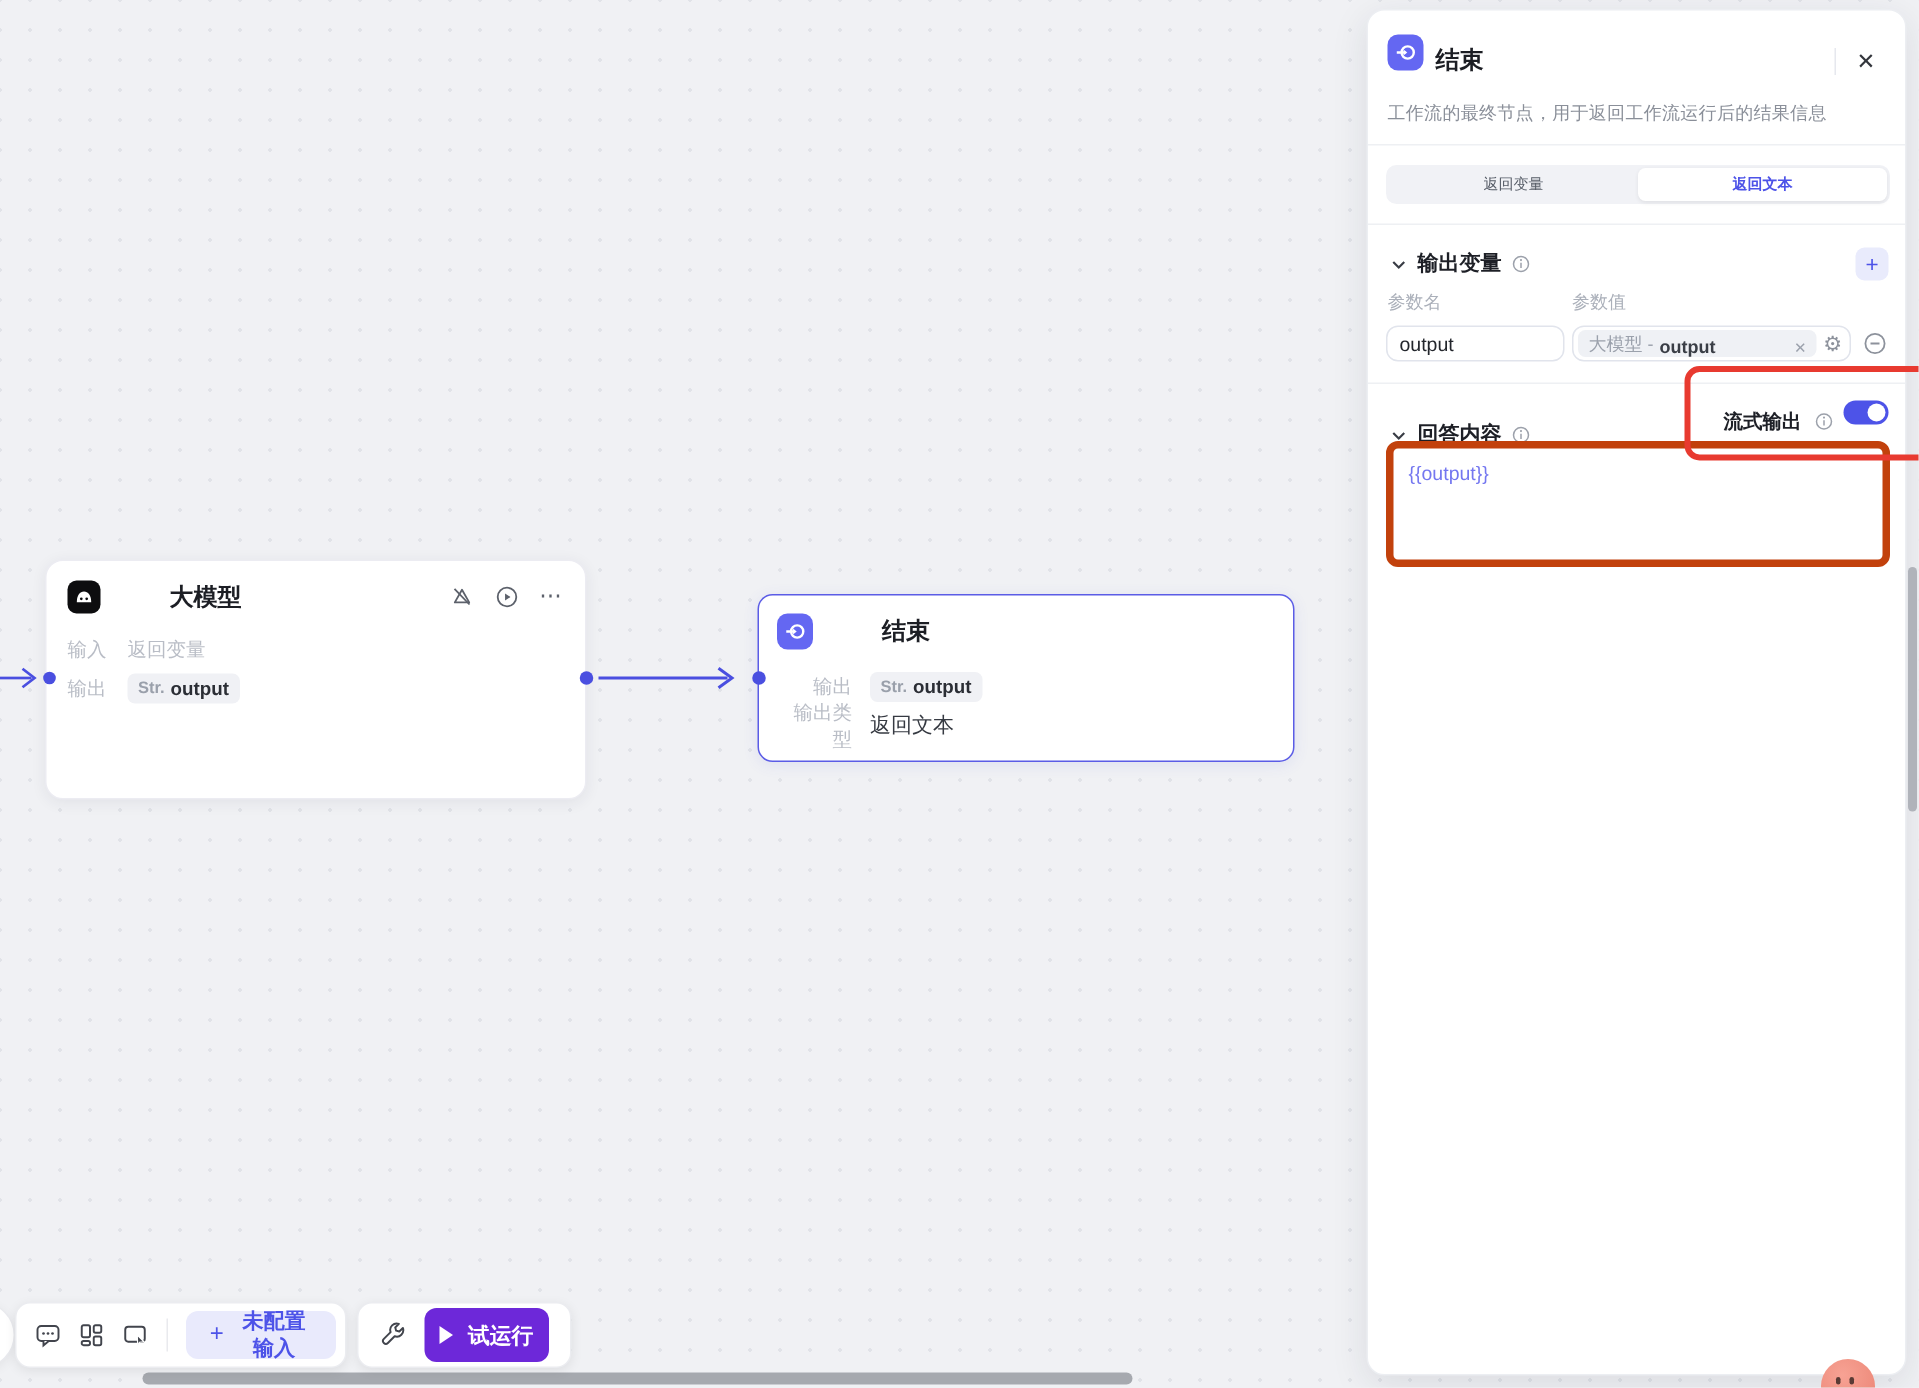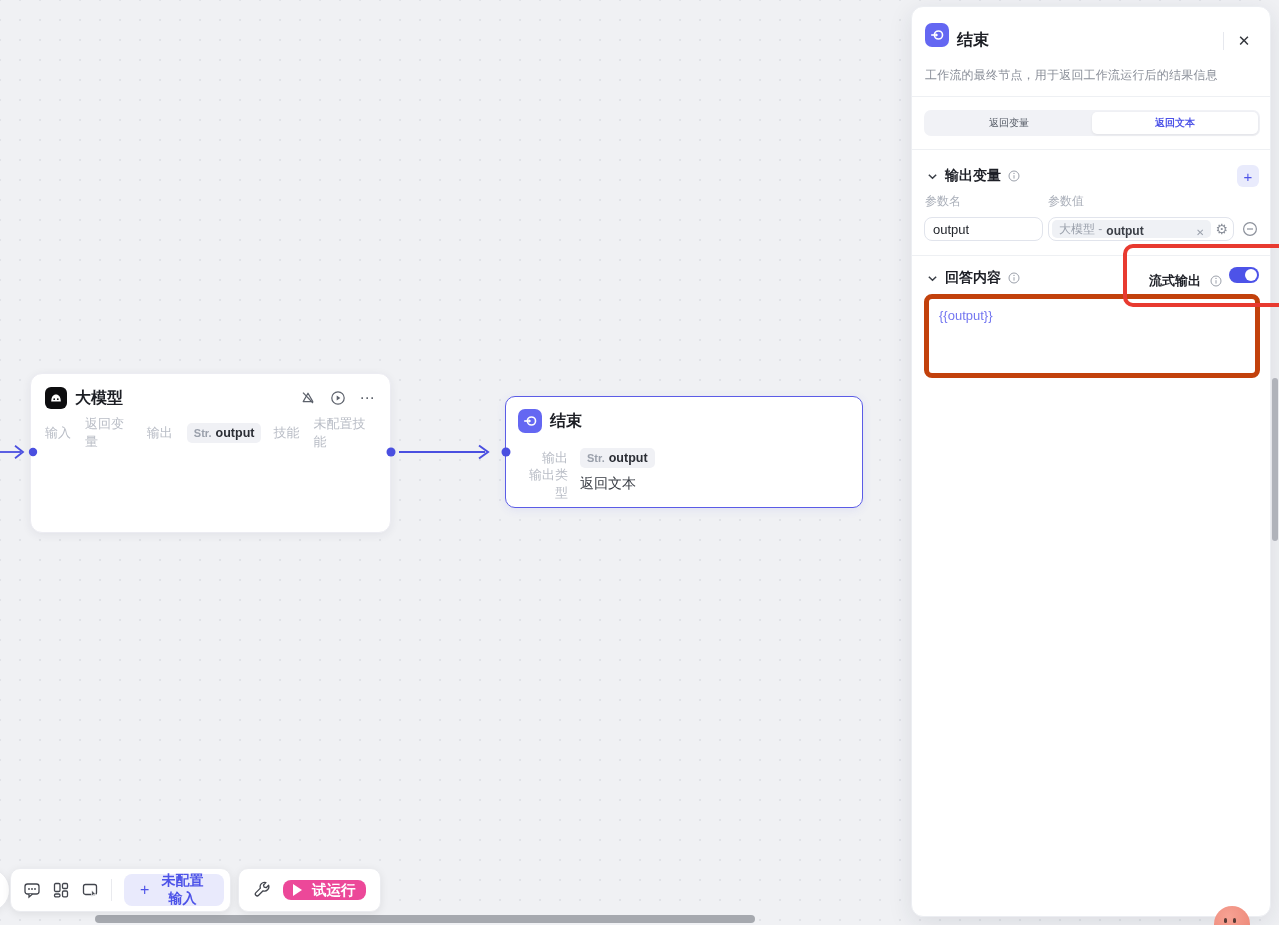--- a/index.html
+++ b/index.html
@@ -26,37 +26,37 @@
     border-radius:12px; border:1px solid #ececf2;
     box-shadow:0 2px 10px rgba(40,45,70,.07);
     padding:10px 14px 0 14px;
   }
   .node-end {
     left:505px; top:396px; width:358px; height:112px;
     border-radius:10px; border:1.5px solid #5b5ce6;
     box-shadow:0 2px 10px rgba(80,85,230,.10);
     padding:10px 14px 0 12px;
   }
-  .node-head { display:flex; align-items:center; height:28px; }
+  .node-head { display:flex; align-items:center; height:28px;gap:38px; }
   .llm-icon {
     width:22px; height:22px; border-radius:6px; background:#0d0d0f;
     display:flex; align-items:center; justify-content:center; flex:0 0 auto;
   }
   .end-icon {
     width:24px; height:24px; border-radius:7px; background:#6467f2;
     display:flex; align-items:center; justify-content:center; flex:0 0 auto;
   }
   .node-title { font-size:16px; font-weight:700; color:#1c1e24; margin-left:8px; }
   .head-icons { margin-left:auto; display:flex; align-items:center; gap:13px; color:#5c616b; }
   .head-icons .hic { width:17px; height:17px; display:flex; align-items:center; justify-content:center; cursor:pointer; }
   .more-glyph { font-size:15px; color:#5c616b; letter-spacing:1px; line-height:10px; }
 
   .node-row { display:flex; align-items:center; height:26px; font-size:13px; }
   .node-llm .node-row { margin-top:0; }
-  .node-llm .rows { margin-top:8px; display:flex; flex-direction:row; gap:12px; }
+  .node-llm .rows { margin-top:8px; display:flex; flex-direction:column; gap:0; }
   .rlabel { color:#b9bdc6; width:30px; flex:0 0 auto; }
   .node-llm .rlabel { width:40px; }
   .rmuted { color:#b9bdc6; }
   .rval { color:#363a42; }
   .chip { display:inline-flex; align-items:center; background:#f0f1f5; border-radius:5px; height:20px; padding:0 7px; gap:4px; }
   .chip-type { color:#9aa0ab; font-size:11px;font-weight:bold; }
   .chip-val { color:#2b2e35; font-size:12.5px; font-weight:600; }
   .doubao-icon {
     width:14px; height:14px; border-radius:50%; margin-right:7px; flex:0 0 auto;
     background:conic-gradient(from 210deg,#2b6af5,#7a5cff,#35c3f0,#2b6af5);
@@ -84,22 +84,22 @@
   .toolbar-2 { left:238px; width:143px; padding:0 6px 0 12px; gap:8px; }
   .tb-icon { width:24px; height:24px; display:flex; align-items:center; justify-content:center; cursor:pointer; color:#42454d; }
   .tb-divider { width:1px; height:22px; background:#e9eaee; margin:0 2px; }
   .add-node-btn {
     height:32px; padding:0 16px; border:none; border-radius:8px; cursor:pointer;
     background:#e9eafc; color:#4d53e8; font-size:14px; font-weight:600;
     display:flex; align-items:center; gap:8px; font-family:inherit;
   }
   .add-plus { font-size:16px; font-weight:500; }
   .run-btn {
-    height:20px; padding:0 10px; border:none; border-radius:8px; cursor:pointer;
-    background:#ec4899; color:#fff; font-size:14.5px; font-weight:600;
+    height:36px; padding:0 10px; border:none; border-radius:8px; cursor:pointer;
+    background:#6d28d9; color:#fff; font-size:14.5px; font-weight:600;
     display:flex; align-items:center; gap:10px; font-family:inherit;
   }
   .run-tri { width:0; height:0; border-left:9px solid #fff; border-top:6px solid transparent; border-bottom:6px solid transparent; }
 
   .h-scrollbar { position:absolute; left:95px; top:915px; width:660px; height:8px;
     background:#a6a9af; border-radius:4px; z-index:4; cursor:pointer; }
   .v-scrollbar { position:absolute; left:1272px; top:378px; width:6px; height:163px;
     background:#b0b3ba; border-radius:3px; z-index:30; cursor:pointer; }
 
   
@@ -198,24 +198,20 @@
         <span class="rlabel">输入</span>
         <span class="rmuted">返回变量</span>
       </div>
       <div class="node-row">
         <span class="rlabel">输出</span>
         <span class="chip">
           <span class="chip-type">Str.</span>
           <span class="chip-val">output</span>
         </span>
       </div>
-      <div class="node-row">
-        <span class="rlabel">技能</span>
-        <span class="rmuted">未配置技能</span>
-      </div>
     </div>
   </div>
 
   <div class="node node-end">
     <div class="node-head">
       <span class="end-icon">
         <svg width="16" height="16" viewBox="0 0 22 22" fill="none">
           <circle cx="13" cy="11" r="5.6" stroke="#fff" stroke-width="2.2"></circle>
           <line x1="3" y1="11" x2="11" y2="11" stroke="#fff" stroke-width="2.2"></line>
           <path d="M9.2 8.2 L12.6 11 L9.2 13.8 Z" fill="#fff"></path>
@@ -354,21 +350,21 @@
   </div>
   <span class="abs minus-ic">
     <svg width="16" height="16" viewBox="0 0 16 16" fill="none" stroke="#8d929c" stroke-width="1.2">
         <circle cx="8" cy="8" r="6.4"></circle>
         <line x1="5" y1="8" x2="11" y2="8"></line>
       </svg>
   </span>
 
   <div class="abs p-hr" style="top:248px;"></div>
 
-  <div class="abs sec-head" style="left:13px;top:262px;justify-content:center;">
+  <div class="abs sec-head" style="left:13px;top:274px;justify-content:center;">
     <span class="chev">
       <svg width="11" height="11" viewBox="0 0 12 12" fill="none" stroke="#3a3e46" stroke-width="1.6">
           <path d="M2 4 L6 8 L10 4"></path>
         </svg>
     </span>
     <span class="sec-title">回答内容</span>
     <span class="info-ic">
       <svg width="12" height="12" viewBox="0 0 12 12" fill="none" stroke="#9ca1ab" stroke-width="1">
           <circle cx="6" cy="6" r="5"></circle>
           <line x1="6" y1="5.2" x2="6" y2="8.6"></line>

